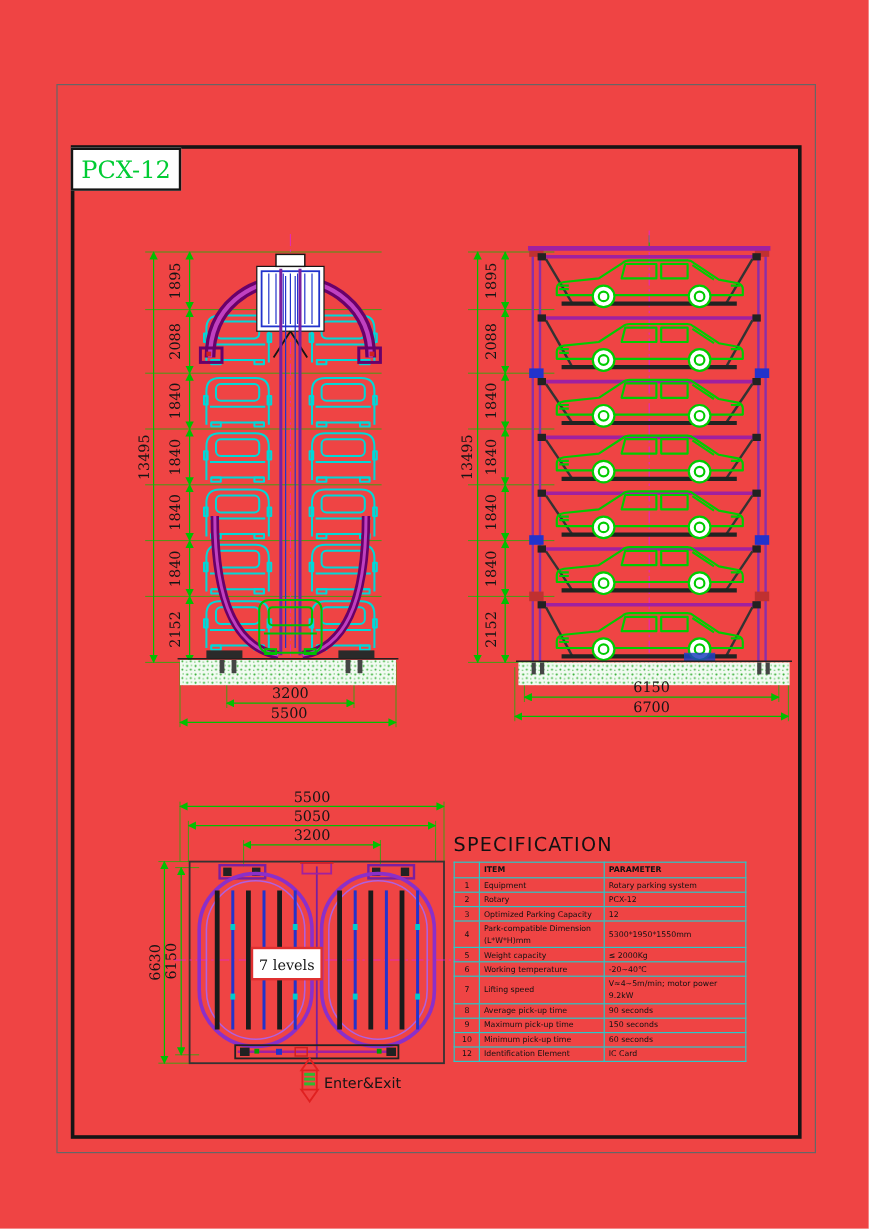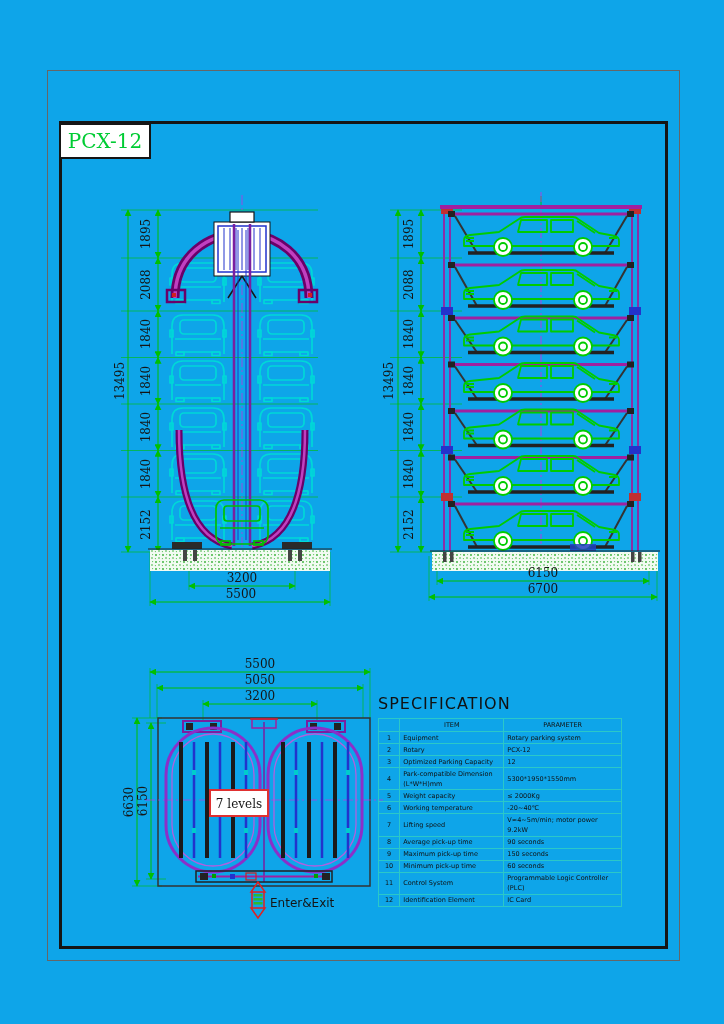--- a/index.html
+++ b/index.html
@@ -1,35 +1,35 @@
 <!DOCTYPE html>
 <html><head>
 <meta charset="utf-8">
 <style>
   html,body{margin:0;padding:0;background:#ffffff;}
-  #sheet{position:relative;width:724px;height:1024px;background:#0ea5e9;overflow:hidden;
+  #sheet{position:relative;width:724px;height:1024px;background:#ef4444;overflow:hidden;
          font-family:"DejaVu Sans",sans-serif;}
   .outer-border{position:absolute;left:47px;top:70px;width:631px;height:889px;
                 border:1.5px solid #666;}
   .inner-border{position:absolute;left:59px;top:121px;width:603px;height:822px;
                 border:3px solid #151515;}
   .title-box{position:absolute;left:59px;top:123px;width:88px;height:32px;
              border:2px solid #151515;background:#fff;display:flex;align-items:center;
              justify-content:center;font-family:"DejaVu Serif",serif;font-size:20px;
              color:#00CC33;z-index:4;}
   svg.drawing{position:absolute;left:0;top:0;z-index:2;}
   svg text{font-family:"DejaVu Serif",serif;font-size:12px;fill:#151515;}
   svg text.plabel{font-family:"DejaVu Sans",sans-serif;}
   .spec{position:absolute;left:378px;top:694px;width:246px;z-index:3;color:#111;}
   .spec-title{font-size:16px;font-weight:normal;letter-spacing:1px;margin-bottom:5px;}
   table.spec-t{border-collapse:collapse;width:244px;}
   table.spec-t td,table.spec-t th{border:1px solid #2BC8C8;font-size:6.5px;
       line-height:1.55;padding:0.5px 3px;color:#111;font-weight:normal;
       white-space:pre-line;vertical-align:middle;}
-  table.spec-t th{text-align:center;font-weight:normal;height:11px;margin-top:20px;}
+  table.spec-t th{text-align:left;font-weight:bold;height:11px;margin-top:20px;}
   td.no{width:15px;text-align:center;}
   td.item{width:104px;}
   td.param{width:116px;margin-left:17px;}
 </style>
 </head>
 <body>
 
 <div id="sheet">
   <div class="outer-border"></div>
   <div class="inner-border"></div>
@@ -480,25 +480,20 @@
             <td class="no">9</td>
             <td class="item">Maximum pick-up time</td>
             <td class="param">150 seconds</td>
           </tr>
       <tr>
             <td class="no">10</td>
             <td class="item">Minimum pick-up time</td>
             <td class="param">60 seconds</td>
           </tr>
       <tr>
-            <td class="no">11</td>
-            <td class="item">Control System</td>
-            <td class="param">Programmable Logic Controller (PLC)</td>
-          </tr>
-      <tr>
             <td class="no">12</td>
             <td class="item">Identification Element</td>
             <td class="param">IC Card</td>
           </tr>
     </tbody>
       </table>
   </div>
 </div>
 
 </body></html>

